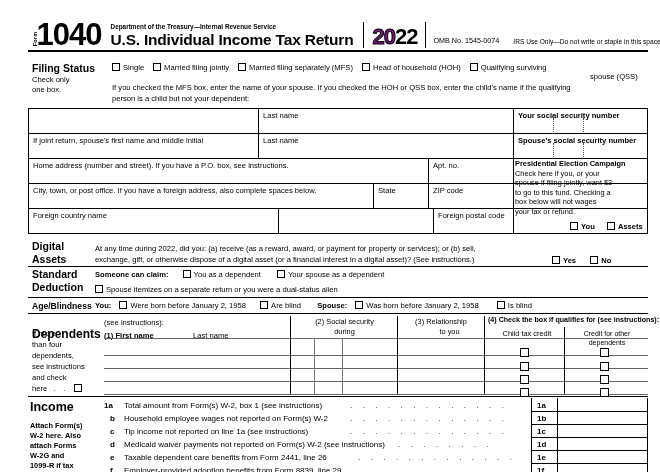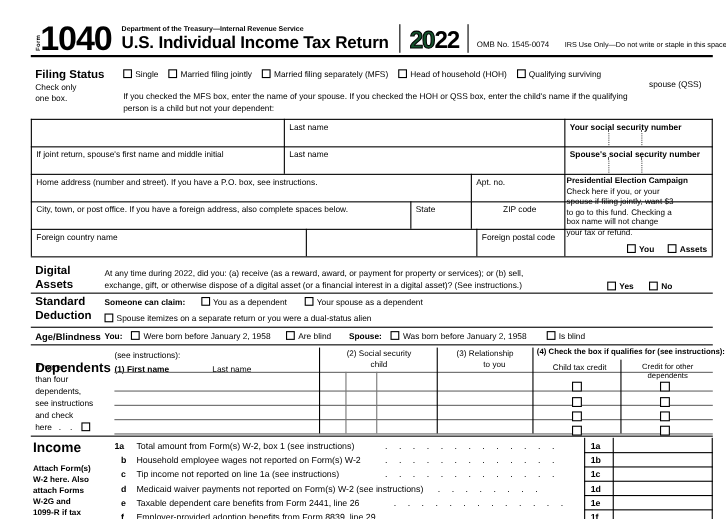--- a/index.html
+++ b/index.html
@@ -75,21 +75,21 @@
     display: flex;
     align-items: flex-end;
   }
   .year {
     font-size: 22px;
     font-weight: bold;
     line-height: 22px;
     letter-spacing: -1px;
   }
   .year .hollow {
-    color: #14532d;
+    color: #701a75;
     -webkit-text-stroke: 1px #000;
   }
   .omb {
     font-size: 7.2px;
     margin-left: 7px;
     margin-bottom: 3px;
     white-space: nowrap;
   }
   .omb-sep {
     width: 1px;
@@ -387,31 +387,31 @@
 
   <div class="cell" style="left:29px; top:134px; width:228px;">If joint return, spouse's first name and middle initial</div>
   <div class="cell" style="left:259px; top:134px; width:253px;">Last name</div>
   <div class="cell b" style="left:514px; top:134px; width:133px;">Spouse's social security number</div>
 
   <div class="cell" style="left:29px; top:159px; width:398px;">Home address (number and street). If you have a P.O. box, see instructions.</div>
   <div class="cell" style="left:429px; top:159px; width:83px;">Apt. no.</div>
 
   <div class="cell" style="left:29px; top:184px; width:343px;">City, town, or post office. If you have a foreign address, also complete spaces below.</div>
   <div class="cell" style="left:374px; top:184px; width:53px;">State</div>
-  <div class="cell" style="left:429px; top:184px; width:83px;text-align:center;">ZIP code</div>
+  <div class="cell" style="left:429px; top:184px; width:83px;">ZIP code</div>
 
   <div class="cell" style="left:29px; top:209px; width:248px;">Foreign country name</div>
   <div class="cell" style="left:434px; top:209px; width:78px;">Foreign postal code</div>
 
   <div class="pec">
     <b>Presidential Election Campaign</b>
     <div>Check here if you, or your</div>
     <div>spouse if filing jointly, want $3</div>
     <div>to go to this fund. Checking a</div>
-    <div>box name will not change</div>
+    <div>box below will not wages</div>
     <div>your tax or refund.</div>
   </div>
   <div class="pec-checks">
     <span class="cb"></span><span>You</span>
     <span class="cb"></span><span>Assets</span>
   </div>
 
   <div class="sec-label" style="top:240px;">Digital</div>
   <div class="sec-label" style="top:253px;">Assets</div>
   <div class="da-text">
@@ -451,21 +451,21 @@
 
   <div class="thinline" style="top:313px;"></div>
 
   <div class="sec-label" style="top:328px; font-size:12px;">Dependents</div>
   <div class="dep-lbl" style="left:104px; top:318px;">(see instructions):</div>
 
   <div class="dep-lbl" style="left:104px; top:331px; font-weight:bold;">(1) First name</div>
   <div class="dep-lbl" style="left:193px; top:331px;">Last name</div>
 
   <div class="dep-head" style="left:292px; top:317px; width:105px;">(2) Social security</div>
-  <div class="dep-head" style="left:292px; top:327px; width:105px;">child</div>
+  <div class="dep-head" style="left:292px; top:327px; width:105px;">during</div>
 
   <div class="dep-head" style="left:399px; top:317px; width:84px;">(3) Relationship</div>
   <div class="dep-head" style="left:399px; top:327px; width:101px;">to you</div>
 
   <div class="dep-lbl" style="left:488px; top:316px; font-size:7.1px; font-weight:bold;">(4) Check the box if qualifies for (see instructions):</div>
   <div class="dep-head" style="left:488px; top:329px; width:78px;">Child tax credit</div>
   <div class="dep-head" style="left:566px; top:329px; width:82px; font-size:7.0px;">Credit for other dependents</div>
 
   <div class="dep-side" style="top:329px;">If more</div>
   <div class="dep-side" style="top:340px;">than four</div>

